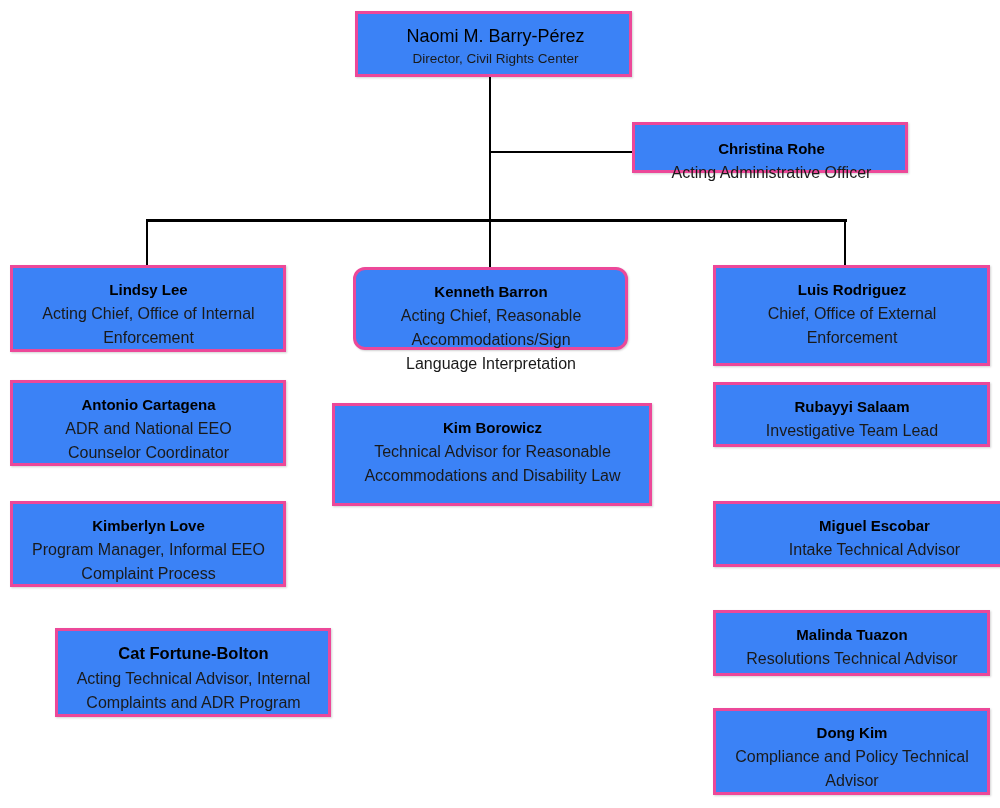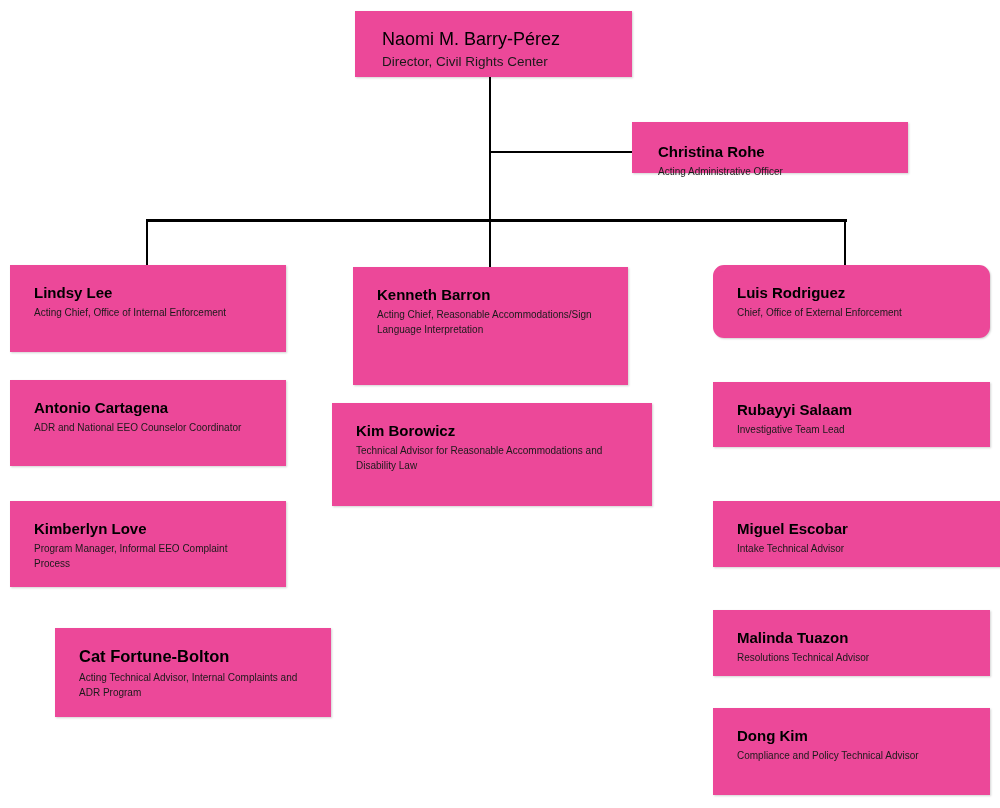--- a/index.html
+++ b/index.html
@@ -10,37 +10,38 @@
   }
   .canvas {
     position: relative;
     width: 1000px;
     height: 808px;
     background: #ffffff;
     overflow: hidden;
   }
   .node {
     position: absolute;
-    background: #ec4899;
-    border: 6px solid #ec4899;
+    background: #3b82f6;
+    border: 3px solid #ec4899;
     box-shadow: 1px 1px 2px rgba(0,0,0,0.18);
     box-sizing: border-box;
     padding: 11px 17px 10px 18px;
     color: #000000;
+    text-align: center;
   }
   .node .name {
     font-size: 15px;
     font-weight: bold;
     color: #000000;
     line-height: 1.45;
     margin-bottom: 1px;
     white-space: nowrap;
   }
   .node .title {
-    font-size: 10px;
+    font-size: 16px;
     font-weight: normal;
     color: #1a1a1a;
     line-height: 1.52;
   }
   
   .node.root { padding: 9px 17px 10px 21px; }
   .node.root .name {
     font-size: 18px;
     font-weight: normal;
     margin-bottom: 0;
@@ -87,31 +88,31 @@
   <div class="node" style="left:10px; top:501px; width:276px; height:86px;">
     <div class="name">Kimberlyn Love</div>
     <div class="title">Program Manager, Informal EEO Complaint Process</div>
   </div>
 
   <div class="node emph" style="left:10px; top:628px; width:276px; height:89px;margin-left:45px;">
     <div class="name">Cat Fortune-Bolton</div>
     <div class="title">Acting Technical Advisor, Internal Complaints and ADR Program</div>
   </div>
 
-  <div class="node" style="left:353px; top:267px; width:275px; height:118px;">
+  <div class="node" style="left:353px; top:267px; width:275px; height:83px;border-radius:12px;">
     <div class="name">Kenneth Barron</div>
     <div class="title">Acting Chief, Reasonable Accommodations/Sign Language Interpretation</div>
   </div>
 
   <div class="node" style="left:332px; top:403px; width:320px; height:103px;">
     <div class="name">Kim Borowicz</div>
     <div class="title">Technical Advisor for Reasonable Accommodations and Disability Law</div>
   </div>
 
-  <div class="node" style="left:713px; top:265px; width:277px; height:73px;border-radius:11px;">
+  <div class="node" style="left:713px; top:265px; width:277px; height:101px;">
     <div class="name">Luis Rodriguez</div>
     <div class="title">Chief, Office of External Enforcement</div>
   </div>
 
   <div class="node" style="left:713px; top:382px; width:277px; height:65px;">
     <div class="name">Rubayyi Salaam</div>
     <div class="title">Investigative Team Lead</div>
   </div>
 
   <div class="node" style="left:713px; top:501px; width:322px; height:66px;">

